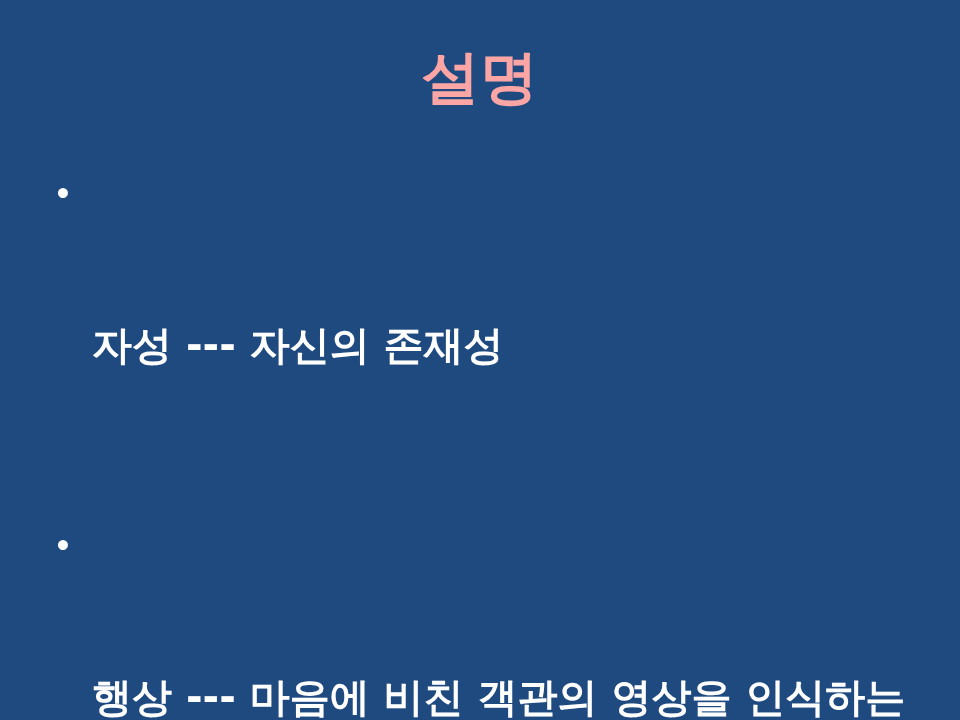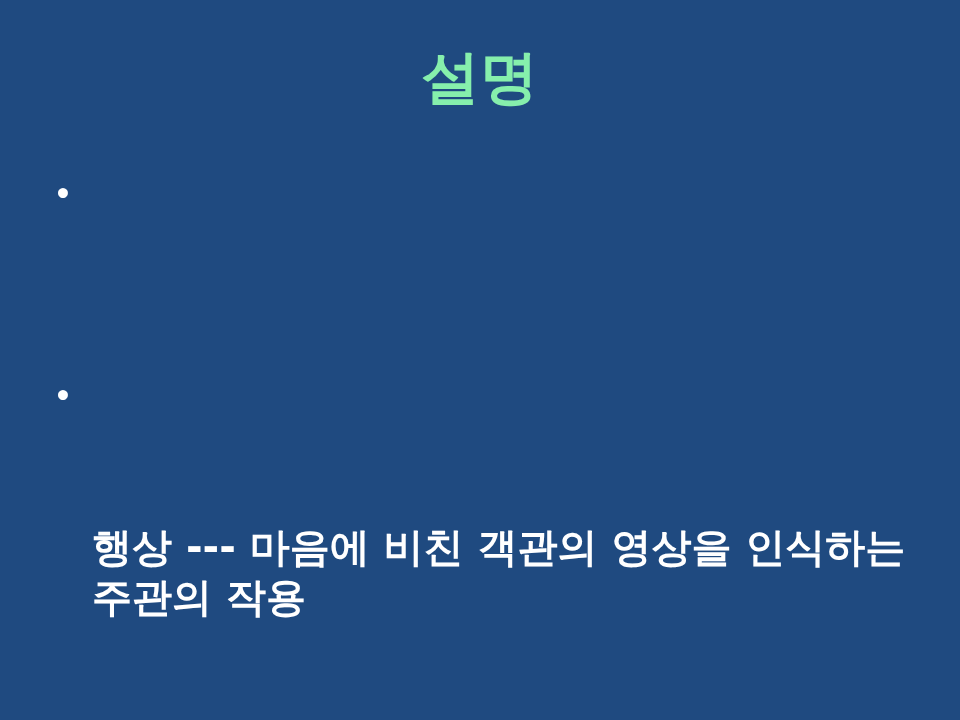--- a/index.html
+++ b/index.html
@@ -22,21 +22,21 @@
     box-sizing: border-box;
   }
 
   
   #slide-title {
     position: absolute;
     left: 0;
     top: 46px;
     width: 960px;
     text-align: center;
-    color: #86efac;
+    color: #fca5a5;
     font-size: 58px;
     font-weight: bold;
     line-height: 1.1;
     letter-spacing: 0.5px;
     white-space: pre;
   }
 
   
   #body-list {
     position: absolute;
@@ -82,20 +82,21 @@
 <body>
 
 <div id="slide" style="background: rgb(31, 74, 128); color: rgb(255, 255, 255);">
 
   <div id="slide-title">설명</div>
 
   <ul id="body-list">
 
     <li class="bullet-item">
       <span class="bullet-marker">•</span>
+      <span class="bullet-text">자성 --- 자신의 존재성</span>
     </li>
 
     <li class="bullet-item gap-large">
       <span class="bullet-marker">•</span>
       <span class="bullet-text">행상 --- 마음에 비친 객관의 영상을 인식하는 주관의 작용</span>
     </li>
 
   </ul>
 </div>
 

